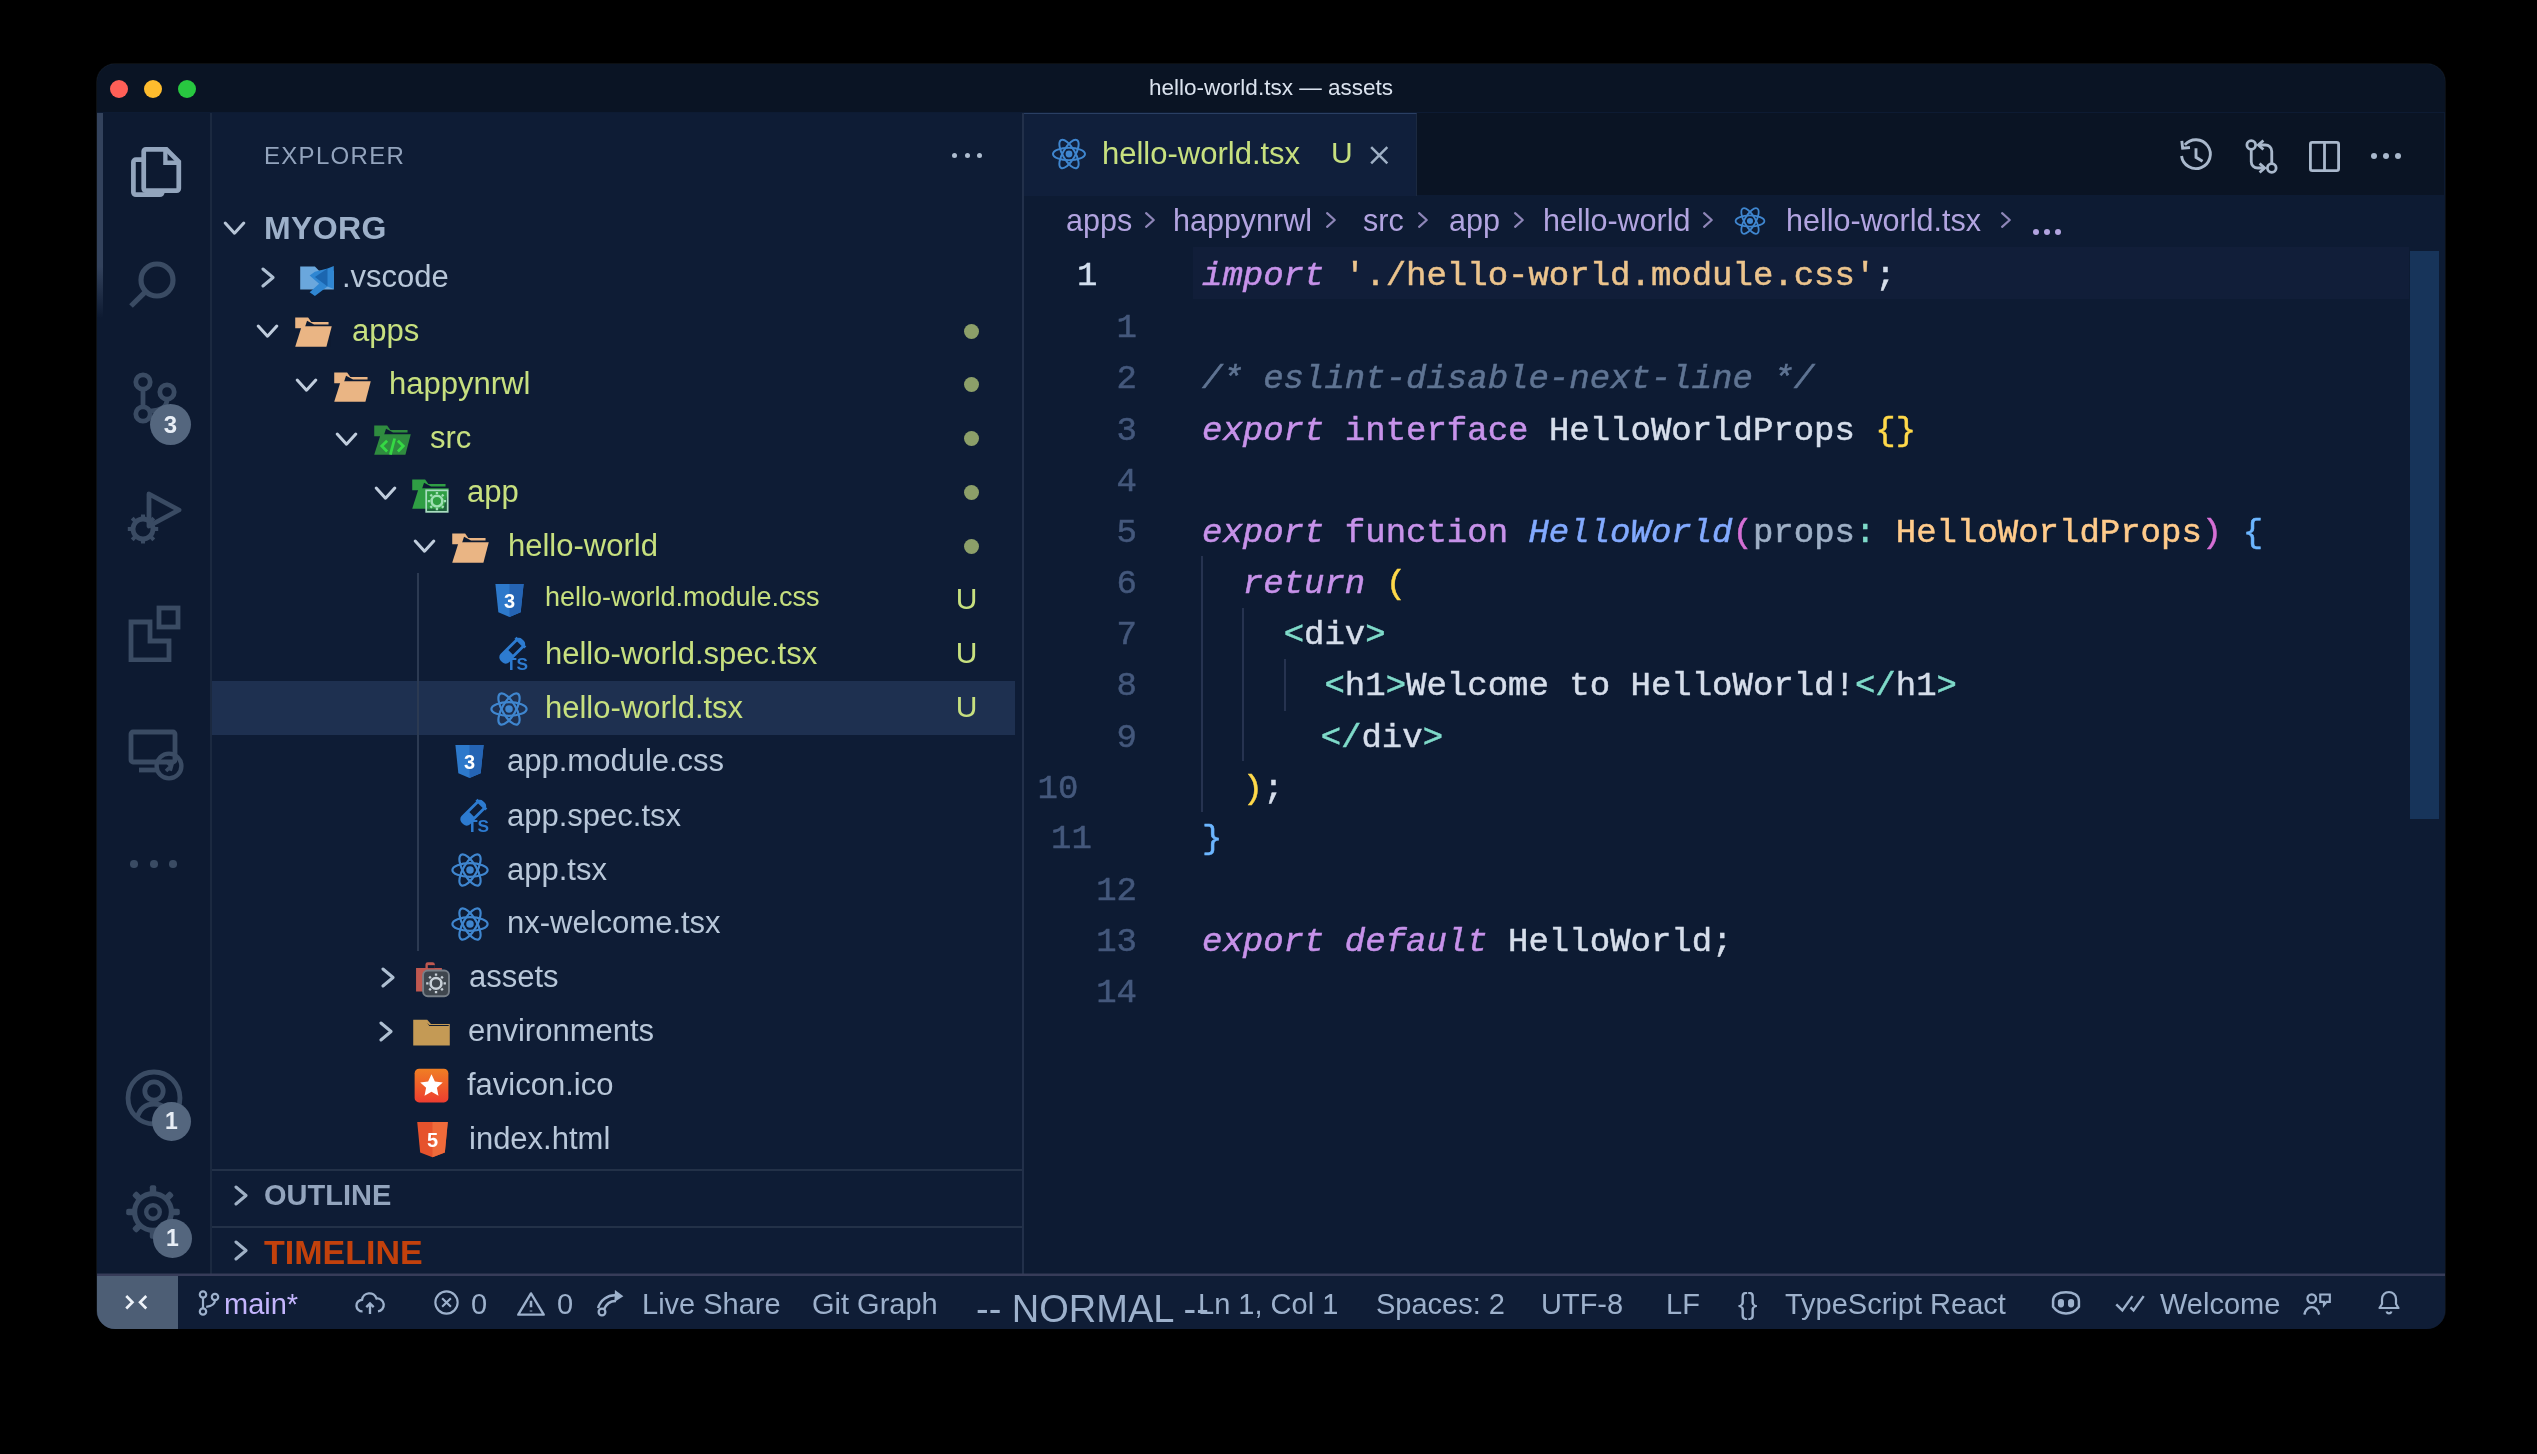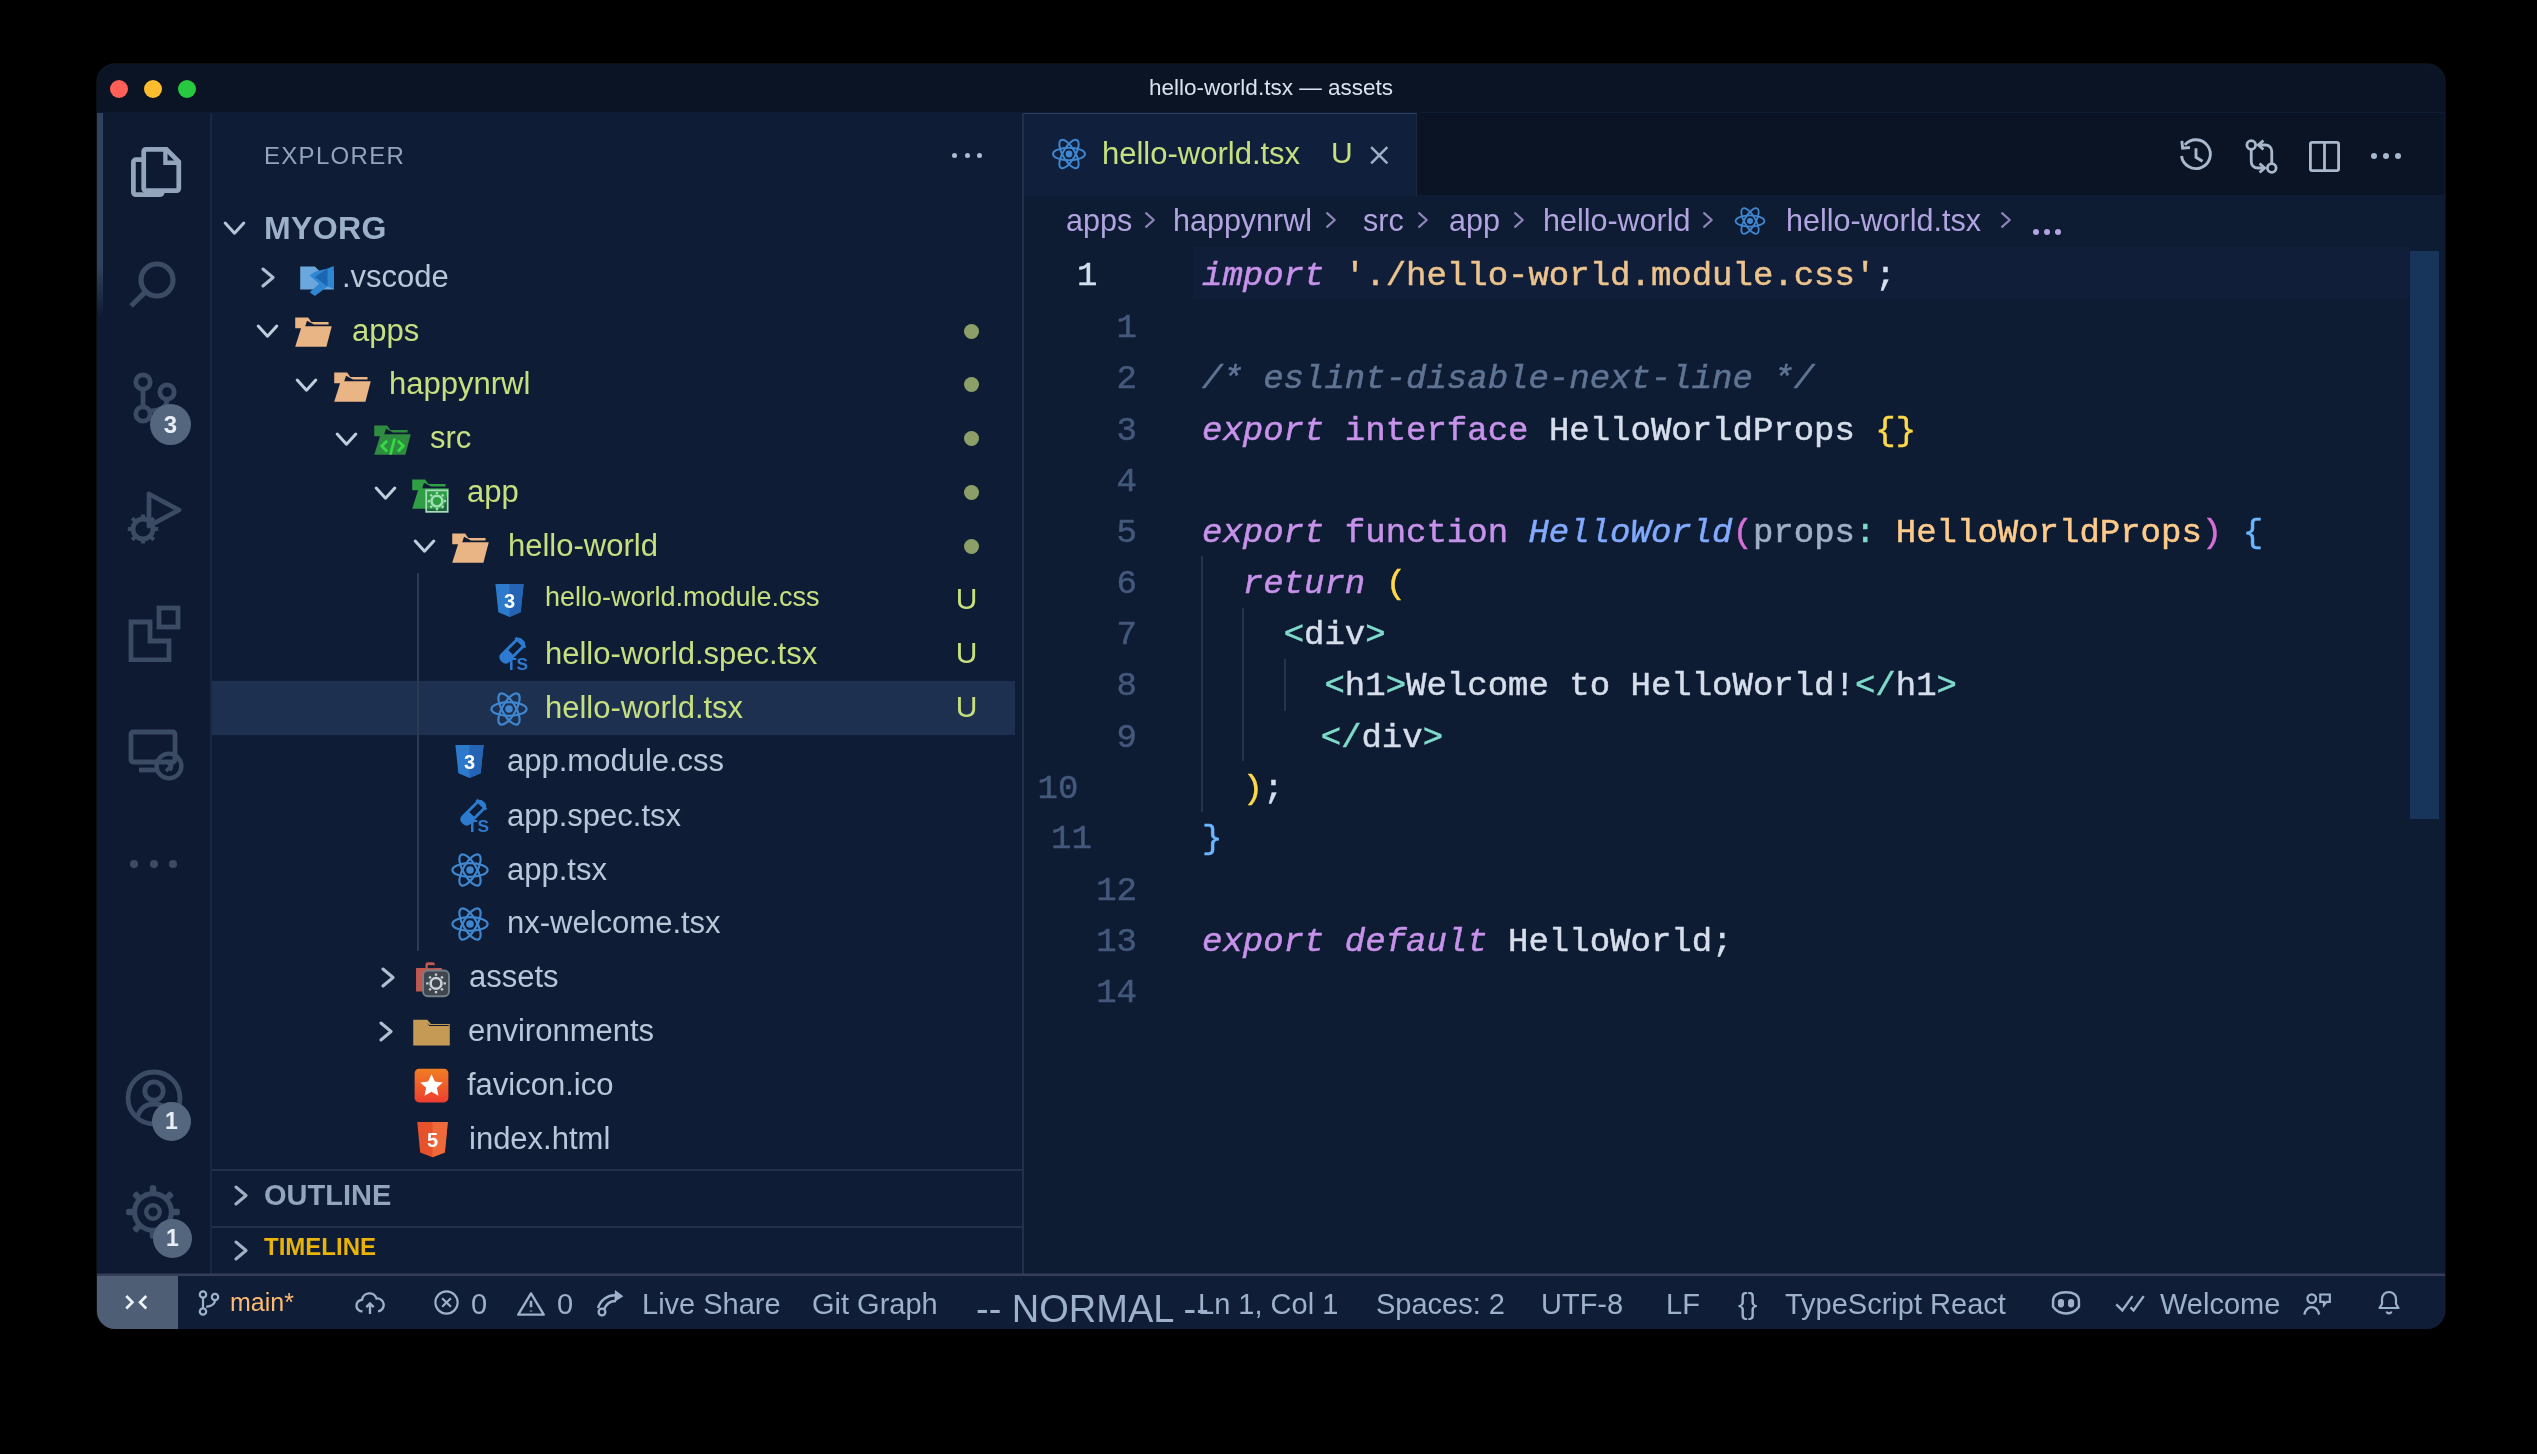--- a/index.html
+++ b/index.html
@@ -252,21 +252,21 @@
 <div class="a" style="left:469px;top:1121px;font-size:31px;color:#b8c7d9">index.html</div>
 <div class="a" style="left:212px;top:1169px;width:810px;height:1.7px;background:#233148"></div>
 <svg class="a" style="left:230px;top:1181px" width="22" height="29" viewBox="0 0 26 34" fill="none">
     <path d="M7 7 L19 17 L7 27" stroke="#9fb0c5" stroke-width="3.6" stroke-linecap="round" stroke-linejoin="round"></path>
   </svg>
 <div class="a" style="left:264px;top:1179px;font-size:29px;font-weight:700;color:#93a4bd">OUTLINE</div>
 <div class="a" style="left:212px;top:1226px;width:810px;height:1.7px;background:#233148"></div>
 <svg class="a" style="left:230px;top:1236px" width="22" height="29" viewBox="0 0 26 34" fill="none">
     <path d="M7 7 L19 17 L7 27" stroke="#9fb0c5" stroke-width="3.6" stroke-linecap="round" stroke-linejoin="round"></path>
   </svg>
-<div class="a" style="left:264px;top:1233px;font-size:24px;font-weight:700;color:#eab308">TIMELINE</div>
+<div class="a" style="left:264px;top:1233px;font-size:34px;font-weight:700;color:#c2410c">TIMELINE</div>
 <div class="a" style="left:1024px;top:113px;width:392px;height:82px;background:#101f3b;border-top:1.7px solid #2a3f63;border-right:0.8px solid #1b2940"></div>
 <svg class="a" style="left:1049px;top:134px" width="40" height="40" viewBox="0 0 40 40">
     <g stroke="#3f86cf" stroke-width="2" fill="none">
       <ellipse cx="20" cy="20" rx="16" ry="6.2"></ellipse>
       <ellipse cx="20" cy="20" rx="16" ry="6.2" transform="rotate(60 20 20)"></ellipse>
       <ellipse cx="20" cy="20" rx="16" ry="6.2" transform="rotate(-60 20 20)"></ellipse>
     </g>
     <circle cx="20" cy="20" r="3.4" fill="#3f86cf"></circle>
   </svg>
 <div class="a" style="left:1102px;top:136px;font-size:31px;color:#c7e07f">hello-world.tsx</div>
@@ -366,21 +366,21 @@
     <path d="M5.5 9.5 L12 16 L5.5 22.5" stroke="#eef3f9" stroke-width="2.8"></path>
     <path d="M26.5 9.5 L20 16 L26.5 22.5" stroke="#eef3f9" stroke-width="2.8"></path>
   </svg>
 <svg class="a" style="left:193px;top:1287px" width="32" height="32" viewBox="0 0 32 32" fill="none">
     <circle cx="10" cy="7.5" r="3.2" stroke="#9db1cc" stroke-width="2.2"></circle>
     <circle cx="22" cy="10" r="3.2" stroke="#9db1cc" stroke-width="2.2"></circle>
     <circle cx="10" cy="24.5" r="3.2" stroke="#9db1cc" stroke-width="2.2"></circle>
     <path d="M10 10.7 V21.3" stroke="#9db1cc" stroke-width="2.2"></path>
     <path d="M22 13.2 c0 4.5 -4 6 -8.8 6.6" stroke="#9db1cc" stroke-width="2.2"></path>
   </svg>
-<div class="a" style="left:230px;top:1288px;font-size:25px;color:#fdba74;white-space:nowrap">main*</div>
+<div class="a" style="left:224px;top:1288px;font-size:29px;color:#c4b5fd;white-space:nowrap">main*</div>
 <svg class="a" style="left:353px;top:1287px" width="34" height="34" viewBox="0 0 32 32" fill="none">
     <path d="M9 23 a5.5 5.5 0 0 1 -.5 -11 a7 7 0 0 1 13.6 -1.2 A5.8 5.8 0 0 1 23.5 23" stroke="#9db1cc" stroke-width="2.2"></path>
     <path d="M16 25.5 V15.5 M12.5 19 L16 15.5 L19.5 19" stroke="#9db1cc" stroke-width="2.2"></path>
   </svg>
 <svg class="a" style="left:431px;top:1287px" width="31" height="31" viewBox="0 0 32 32" fill="none">
     <circle cx="16" cy="16" r="11.5" stroke="#9db1cc" stroke-width="2.2"></circle>
     <path d="M11.5 11.5 L20.5 20.5 M20.5 11.5 L11.5 20.5" stroke="#9db1cc" stroke-width="2.2"></path>
   </svg>
 <div class="a" style="left:471px;top:1288px;font-size:29px;color:#9db1cc;white-space:nowrap">0</div>
 <svg class="a" style="left:514px;top:1287px" width="34" height="34" viewBox="0 0 32 32" fill="none">

